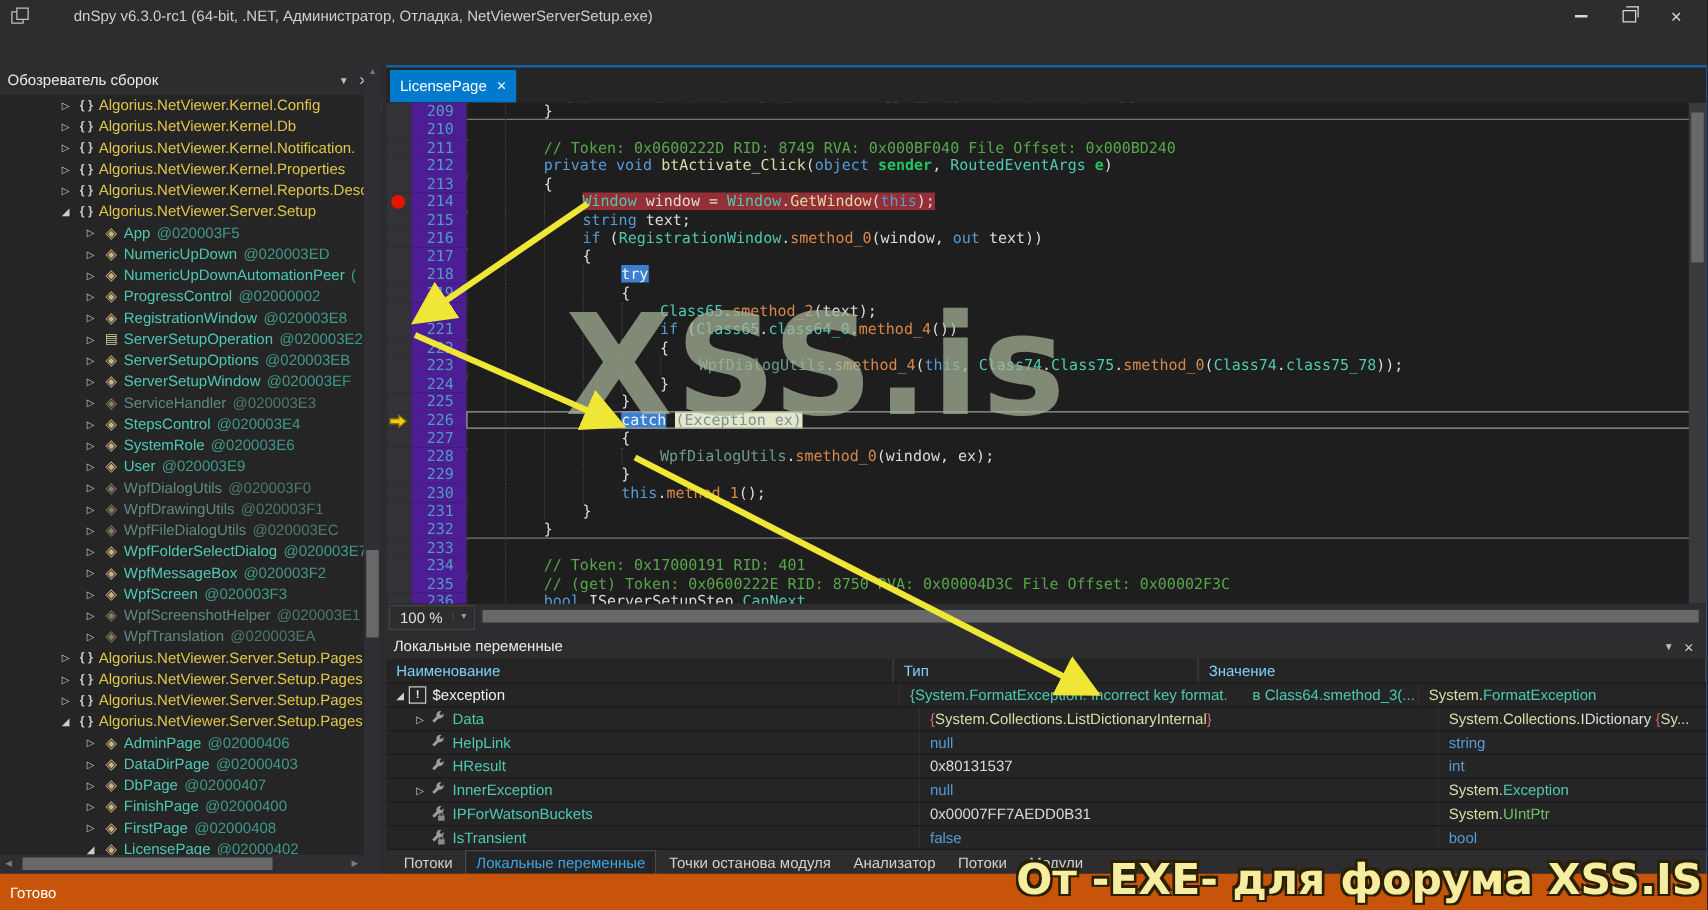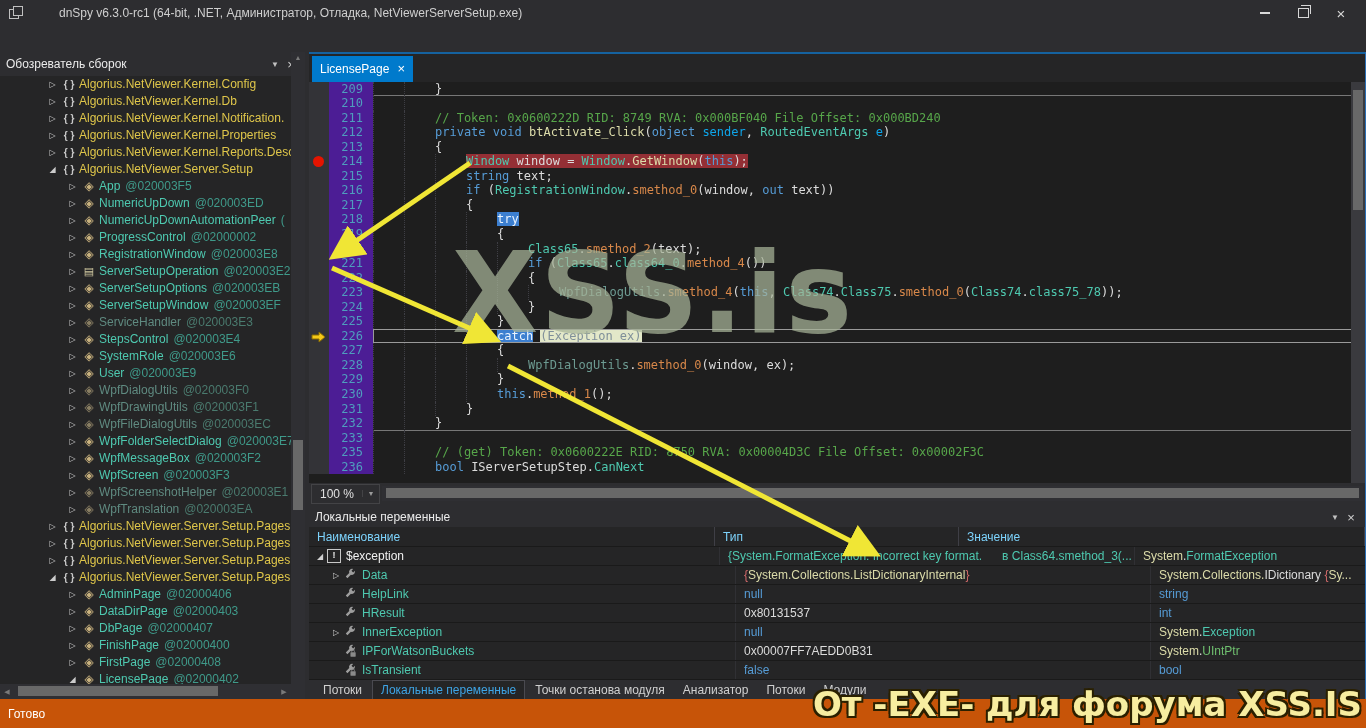--- a/index.html
+++ b/index.html
@@ -68,21 +68,21 @@
   .editor{height:408px;background:#1e1e1e;position:relative;overflow:hidden;
           font-family:"DejaVu Sans Mono",monospace;font-size:12px;}
   .code-line{height:14.55px;display:flex;white-space:pre;position:relative;}
   .cl-margin{width:20px;flex:none;background:#333337;position:relative;}
   .cl-num{width:34px;flex:none;text-align:right;padding-right:10px;color:#4f9dbe;background:#4c1d95;}
   .cl-code{flex:1;color:#dcdcdc;position:relative;}
   .code-line.sep .cl-code{border-bottom:1px solid #777;}
   .code-line.curbox .cl-code{outline:1px solid #9a9a9a;outline-offset:-1px;}
   .ind{display:inline-block;width:30px;height:14.55px;border-left:1px dotted #3e3e44;vertical-align:top;}
   .c-kw{color:#569cd6;}.c-ty{color:#4ec9b0;}.c-tyd{color:#6d9b92;}.c-m{color:#d8884a;}
-  .c-mi{color:#dcdcaa;}.c-cm{color:#57a64a;}.c-pl{color:#dcdcdc;}.c-pb{color:#0ea5e9;font-weight:normal;}
+  .c-mi{color:#dcdcaa;}.c-cm{color:#57a64a;}.c-pl{color:#dcdcdc;}.c-pb{color:#22c55e;font-weight:bold;}
   .c-cr{color:#dcdcaa;}.c-red{color:#d16969;}.c-grn{color:#6fbf6f;}
   .c-sel{background:#3c7fd0;color:#eaf4ff;}
   .c-hl{background:#e3e8c9;color:#7f8f99;}
   .red-stmt{background:#942f35;}
   .bp-dot{position:absolute;left:4px;top:2px;width:11px;height:11px;border-radius:50%;background:#e51400;}
   .ed-vscroll{position:absolute;top:0;right:0;width:14px;bottom:0;background:#3a3a3e;}
   
   .zoomrow{height:22px;background:#2d2d30;display:flex;align-items:center;}
   .zoombox{display:flex;align-items:center;background:#2d2d30;border:1px solid #434346;height:18px;margin-left:2px;}
   .zoombox .val{padding:0 8px;color:#e0e0e0;}
@@ -480,20 +480,21 @@
             <div class="code-line curbox"><span class="cl-margin"><svg width="16" height="14" viewBox="0 0 16 14" style="position:absolute;left:2px;top:1px">
                   <path d="M1 5 h7 V2 l6 5 -6 5 V9 H1 z" fill="#f5c918" stroke="#8a6d00"></path>
                 </svg></span><span class="cl-num">226</span><span class="cl-code"><span class="ind"></span><span class="ind"></span><span class="ind"></span><span class="ind"></span><span class="c-sel">catch</span><span class="c-pl"> </span><span class="c-hl">(Exception ex)</span></span></div>
             <div class="code-line"><span class="cl-margin"></span><span class="cl-num">227</span><span class="cl-code"><span class="ind"></span><span class="ind"></span><span class="ind"></span><span class="ind"></span><span class="c-pl">{</span></span></div>
             <div class="code-line"><span class="cl-margin"></span><span class="cl-num">228</span><span class="cl-code"><span class="ind"></span><span class="ind"></span><span class="ind"></span><span class="ind"></span><span class="ind"></span><span class="c-tyd">WpfDialogUtils</span><span class="c-pl">.</span><span class="c-m">smethod_0</span><span class="c-pl">(window, ex);</span></span></div>
             <div class="code-line"><span class="cl-margin"></span><span class="cl-num">229</span><span class="cl-code"><span class="ind"></span><span class="ind"></span><span class="ind"></span><span class="ind"></span><span class="c-pl">}</span></span></div>
             <div class="code-line"><span class="cl-margin"></span><span class="cl-num">230</span><span class="cl-code"><span class="ind"></span><span class="ind"></span><span class="ind"></span><span class="ind"></span><span class="c-kw">this</span><span class="c-pl">.</span><span class="c-m">method_1</span><span class="c-pl">();</span></span></div>
             <div class="code-line"><span class="cl-margin"></span><span class="cl-num">231</span><span class="cl-code"><span class="ind"></span><span class="ind"></span><span class="ind"></span><span class="c-pl">}</span></span></div>
             <div class="code-line sep"><span class="cl-margin"></span><span class="cl-num">232</span><span class="cl-code"><span class="ind"></span><span class="ind"></span><span class="c-pl">}</span></span></div>
             <div class="code-line"><span class="cl-margin"></span><span class="cl-num">233</span><span class="cl-code"><span class="ind"></span><span class="ind"></span></span></div>
+            <div class="code-line"><span class="cl-margin"></span><span class="cl-num">234</span><span class="cl-code"><span class="ind"></span><span class="ind"></span><span class="c-cm">// Token: 0x17000191 RID: 401</span></span></div>
             <div class="code-line"><span class="cl-margin"></span><span class="cl-num">235</span><span class="cl-code"><span class="ind"></span><span class="ind"></span><span class="c-cm">// (get) Token: 0x0600222E RID: 8750 RVA: 0x00004D3C File Offset: 0x00002F3C</span></span></div>
             <div class="code-line"><span class="cl-margin"></span><span class="cl-num">236</span><span class="cl-code"><span class="ind"></span><span class="ind"></span><span class="c-kw">bool</span><span class="c-pl"> </span><span class="c-pl">IServerSetupStep</span><span class="c-pl">.</span><span class="c-ty">CanNext</span></span></div>
           </div>
         <div class="ed-vscroll">
           <div class="vs-thumb" style="top:8px;height:120px;"></div>
         </div>
       </div>
 
       <div class="zoomrow">
         <div class="zoombox">

